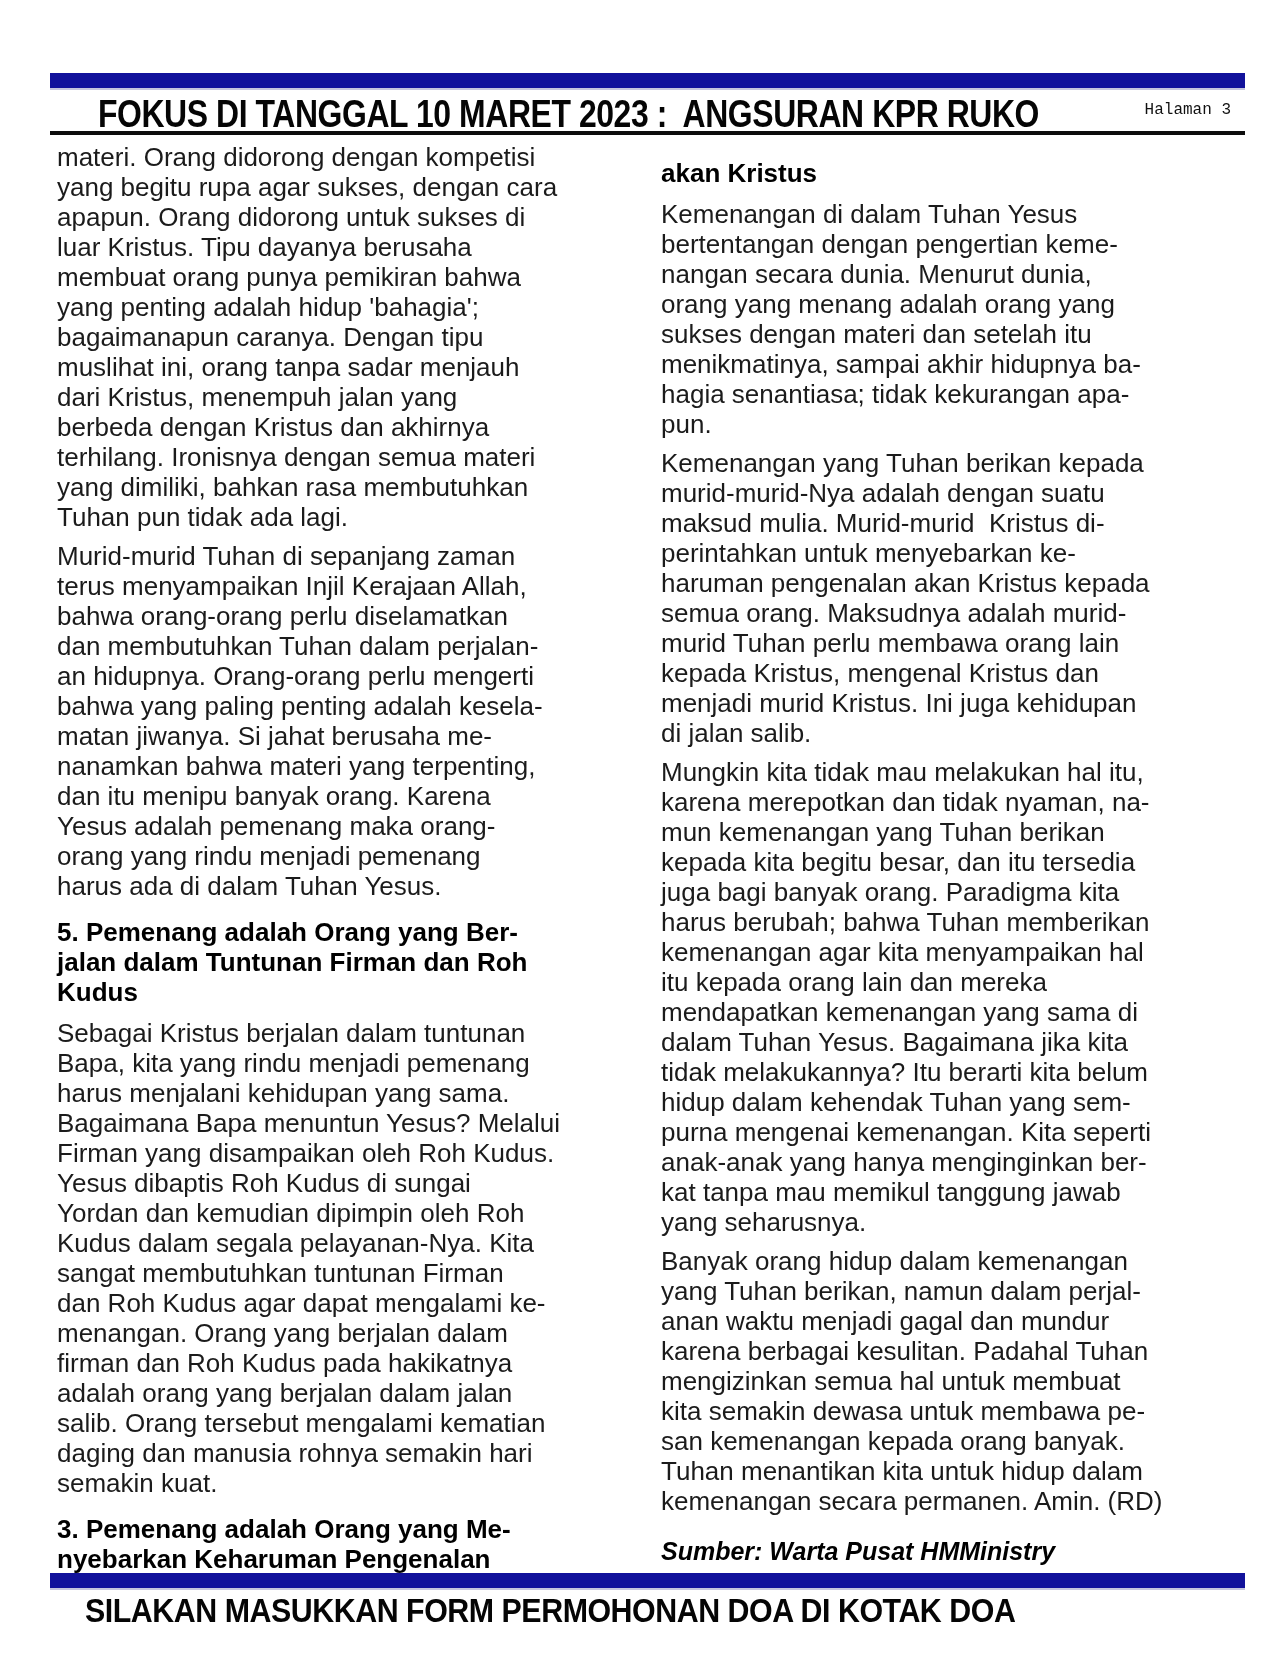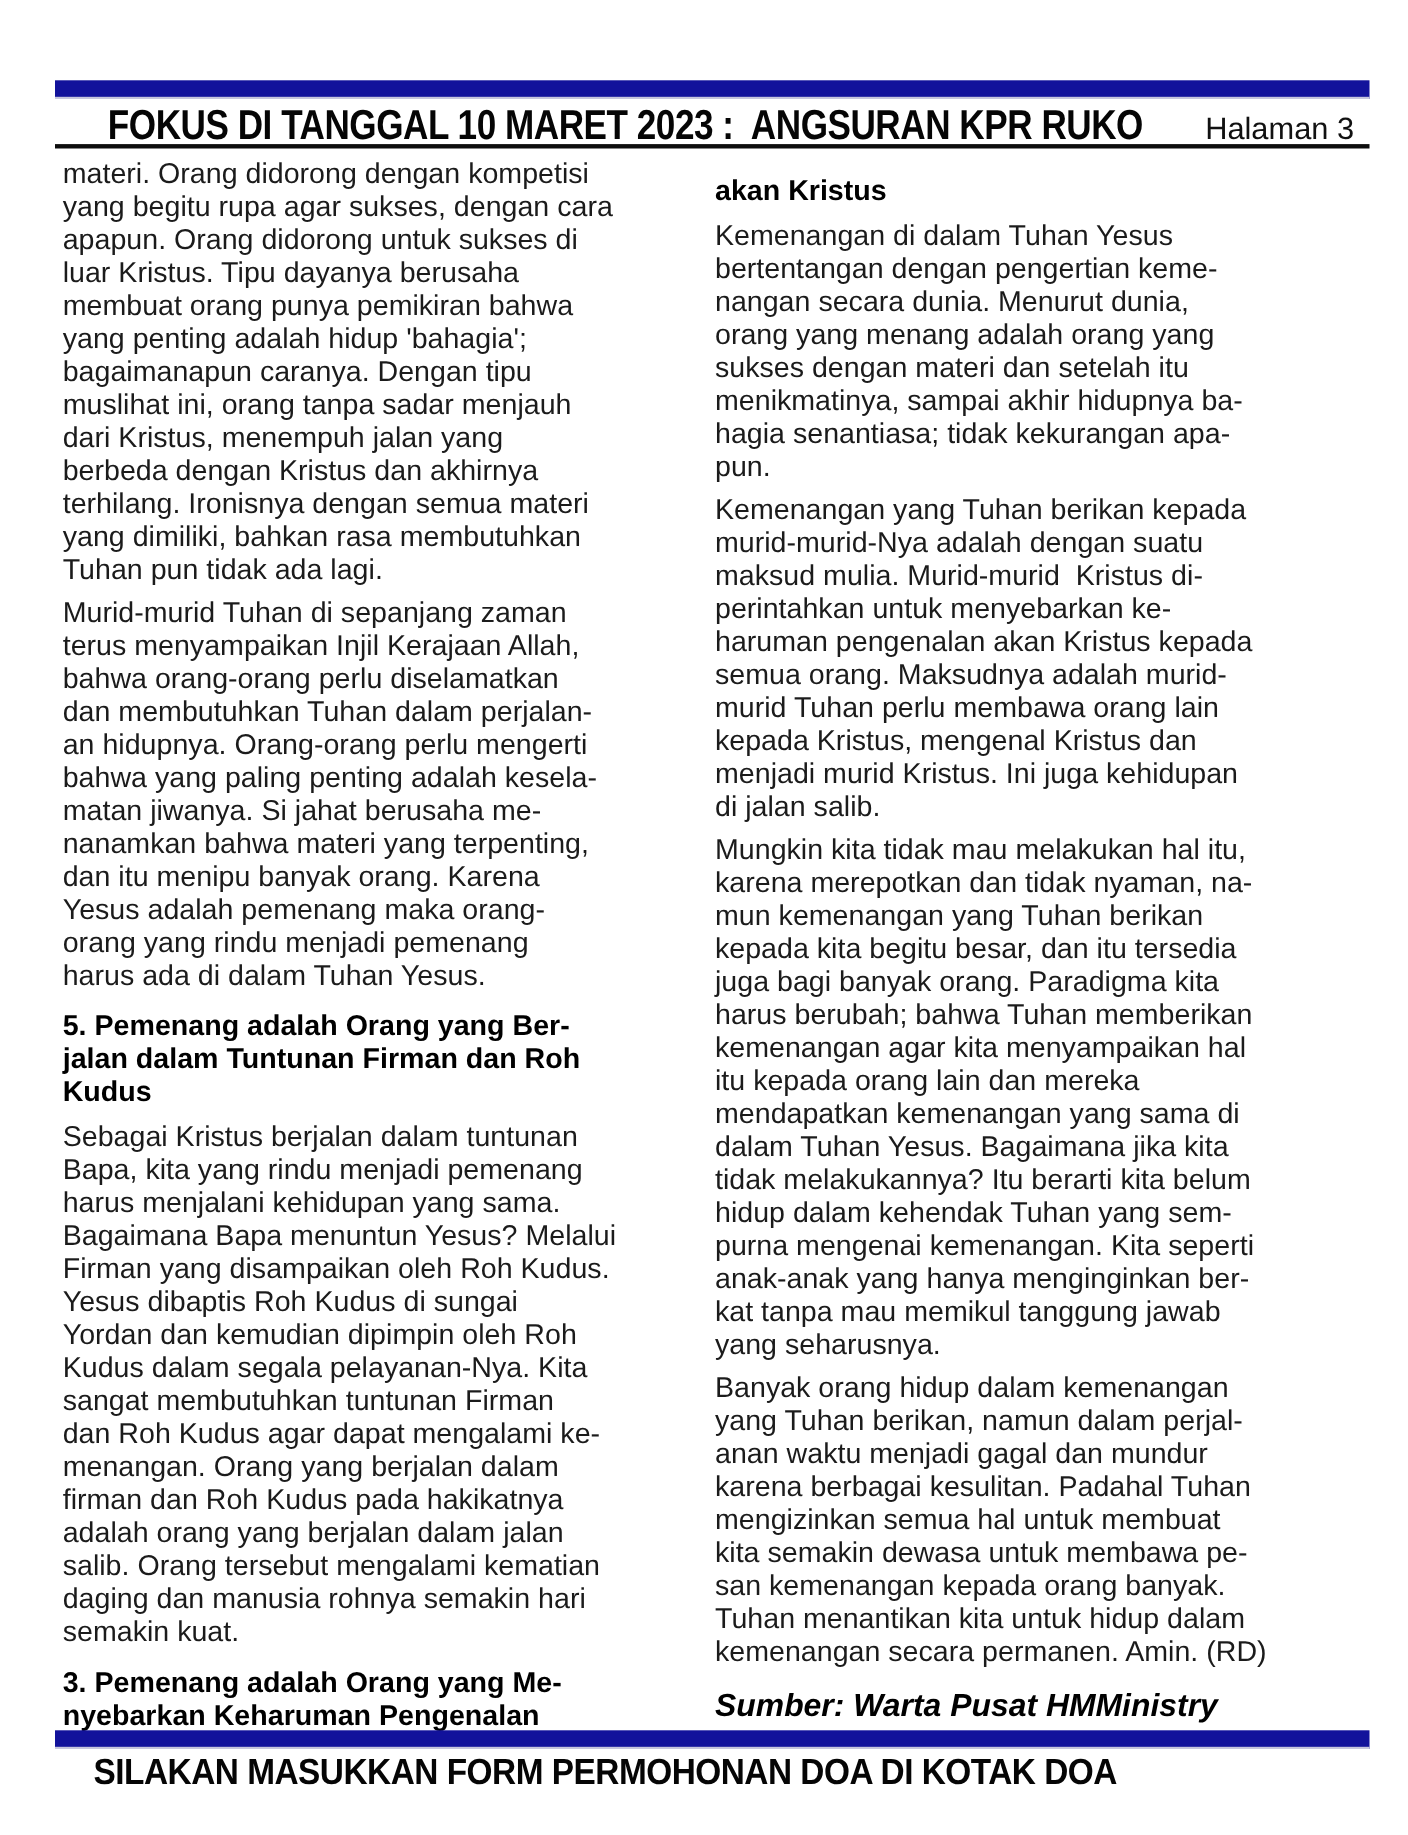--- a/index.html
+++ b/index.html
@@ -25,46 +25,47 @@
   .header-title{
     position:absolute;left:50px;top:0;
     font-size:38px;font-weight:bold;color:#050505;
     white-space:pre;
     letter-spacing:-0.5px;
     transform:scaleX(0.84);
     transform-origin:left center;
   }
   .page-label{
     position:absolute;right:12px;top:8px;
-    font-size:28px;color:#111;
+    font-size:16px;color:#111;
     white-space:pre;
+    font-family:Liberation Mono, monospace;
   }
   .header-rule{
     position:absolute;left:50px;top:131px;width:1195px;height:4px;
     background:#0d0d0d;
   }
   .columns{
     position:absolute;left:57px;top:142px;width:1168px;
-    display:flex;gap:25px;
+    display:flex;gap:36px;
   }
   .col{width:568px;flex:0 0 568px;}
   .col.right{flex:0 0 575px;width:575px;}
   .block{
     font-size:26px;line-height:30px;
     white-space:pre-wrap;
     margin:0 0 9px 0;
     color:#1b1b1b;
   }
   .block.heading{
     font-weight:bold;color:#000;
     margin-top:16px;margin-bottom:11px;
   }
   .block.source{
     font-weight:bold;font-style:italic;
-    font-size:29px;color:#000;
+    font-size:25px;color:#000;
     margin-top:20px;
   }
   .footer-notice{
     position:absolute;left:85px;top:1592px;
     font-size:33px;font-weight:bold;color:#050505;
     white-space:pre;
     letter-spacing:-0.5px;
     transform:scaleX(0.92);
     transform-origin:left center;
   }

